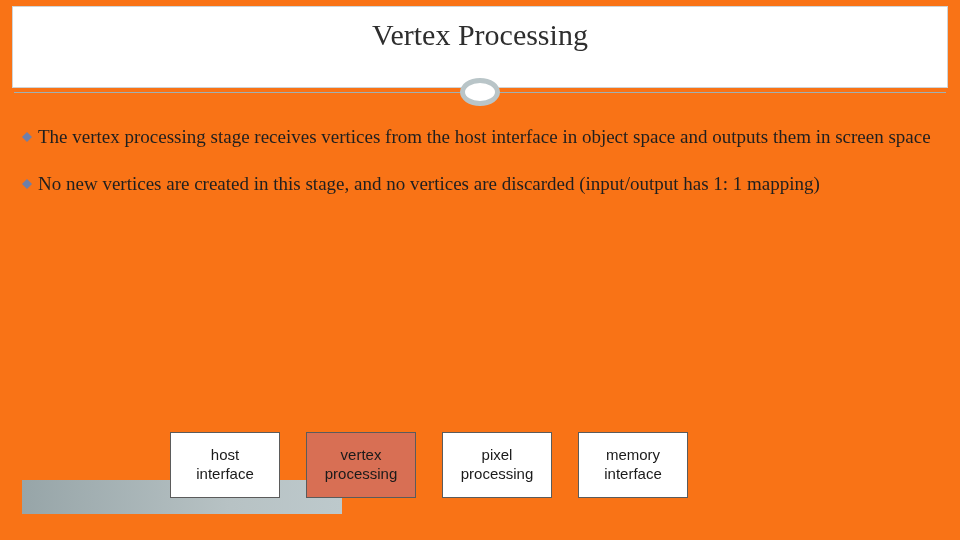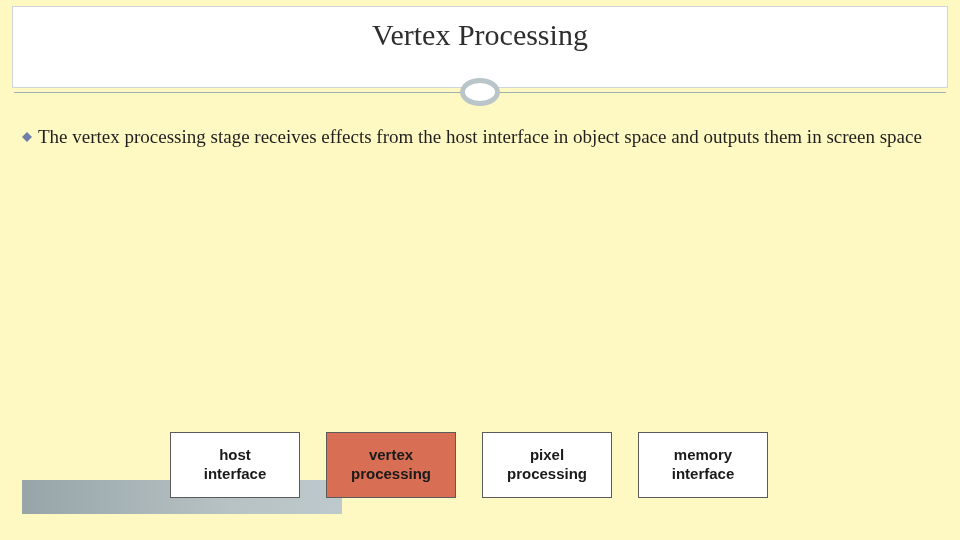--- a/index.html
+++ b/index.html
@@ -8,21 +8,21 @@
     width: 960px;
     height: 540px;
     font-family: Georgia, "Times New Roman", serif;
     background: #fff;
     overflow: hidden;
   }
   .slide {
     position: relative;
     width: 960px;
     height: 540px;
-    background: #fef9c3;
+    background: #f97316;
   }
   .header-band {
     position: absolute;
     left: 12px;
     right: 12px;
     top: 6px;
     height: 80px;
     background: #ffffff;
     border: 1px solid #cfd4d6;
   }
@@ -87,35 +87,34 @@
   }
   .arrow-shadow {
     position: absolute;
     left: 22px;
     bottom: 26px;
     width: 320px;
     height: 34px;
     background: linear-gradient(to right, #97a5a8, #b7c2c4 65%, #bdc9cc);
   }
   .stage {
-    width: 130px;
+    width: 110px;
     height: 66px;
     background: #ffffff;
     border: 1px solid #5b5b5b;
     display: flex;
     align-items: center;
     justify-content: center;
     text-align: center;
     font-family: "Segoe UI", Arial, sans-serif;
     font-size: 15px;
     line-height: 1.25;
     color: #1a1a1a;
     box-sizing: border-box;
     padding: 12px;
-    font-weight: bold;
   }
   .stage.highlight {
     background: #d86f54;
   }
 </style>
 </head>
 <body>
 
 <div class="slide">
 
@@ -123,21 +122,28 @@
   <div class="title">Vertex Processing</div>
   <div class="hr-line"></div>
   <div class="ring"></div>
 
   <div class="body">
     <div class="bullet">
       <span class="diamond">
         <svg viewBox="0 0 10 10" width="10" height="10">
             <polygon points="5,0 10,5 5,10 0,5" fill="#6f7fa8"></polygon>
           </svg>
-      </span><span>The vertex processing stage receives effects from the host interface in object space and outputs them in screen space</span>
+      </span><span>The vertex processing stage receives vertices from the host interface in object space and outputs them in screen space</span>
+    </div>
+    <div class="bullet">
+      <span class="diamond">
+        <svg viewBox="0 0 10 10" width="10" height="10">
+            <polygon points="5,0 10,5 5,10 0,5" fill="#6f7fa8"></polygon>
+          </svg>
+      </span><span>No new vertices are created in this stage, and no vertices are discarded (input/output has 1: 1 mapping)</span>
     </div>
   </div>
 
   <div class="arrow-shadow"></div>
 
   <div class="pipeline">
     <div class="stage">
         <span>host<br>interface</span>
       </div>
     <div class="stage highlight">

